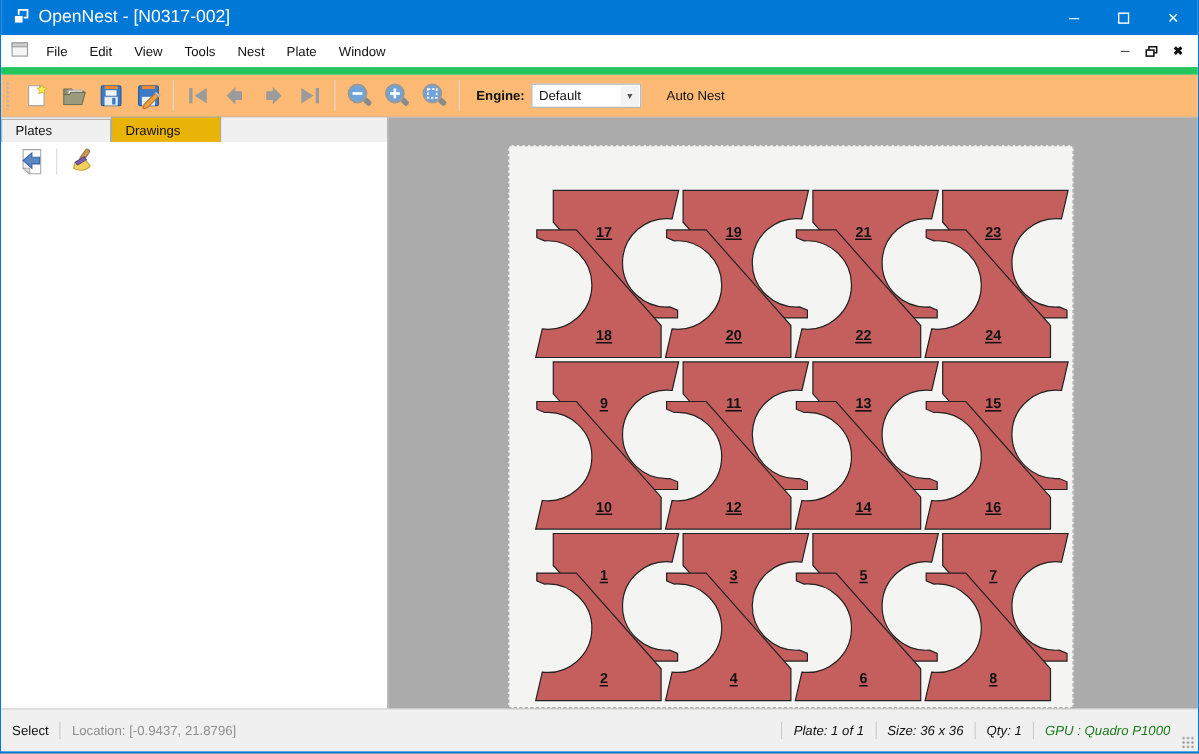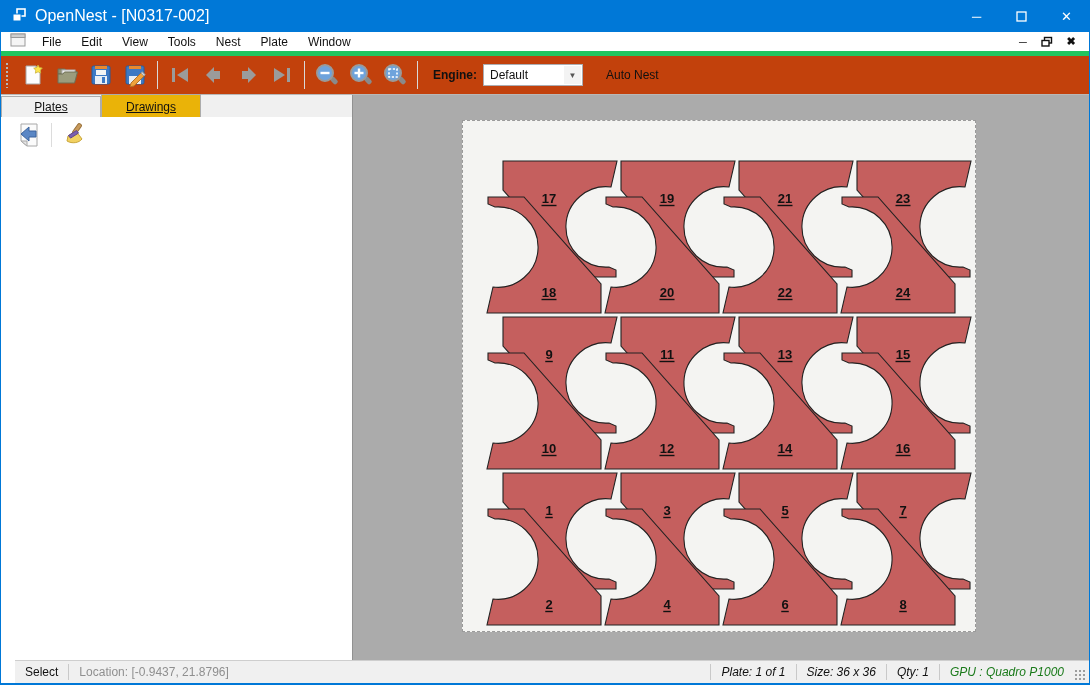--- a/index.html
+++ b/index.html
@@ -7,61 +7,61 @@
   .window{width:1090px;height:685px;font-family:"Liberation Sans",sans-serif;font-size:12px;
     display:flex;flex-direction:column;background:#fff;border-left:1px solid #0078D7;
     border-right:1px solid #0078D7;border-bottom:2px solid #0078D7;position:relative;overflow:hidden;}
   
   .titlebar{height:32px;background:#0078D7;color:#fff;display:flex;align-items:center;flex:none;}
   .titlebar .app-icon{margin:0 8px 0 10px;}
   .titlebar .title{flex:1;font-size:16px;}
   .win-btns{display:flex;height:32px;}
   .win-btn{width:45px;height:32px;display:flex;align-items:center;justify-content:center;color:#fff;font-size:13px;}
   
-  .menubar{height:24px;background:#fff;display:flex;align-items:center;flex:none;border-bottom:5px solid #22c55e;}
+  .menubar{height:36px;background:#fff;display:flex;align-items:center;flex:none;border-bottom:7px solid #22c55e;}
   .mdi-doc-icon{margin:0 6px 0 9px;}
   .menu-item{padding:3px 10px;color:#111;}
   .mdi-ctrls{margin-left:auto;display:flex;align-items:center;gap:8px;padding-right:10px;color:#111;}
   .mdi-ctrl{width:16px;height:16px;display:flex;align-items:center;justify-content:center;font-weight:bold;font-size:11px;}
   
-  .toolbar{height:39px;background:#c2410c;border-bottom:1px solid #b8b8b8;display:flex;align-items:center;flex:none;padding-left:4px;}
+  .toolbar{height:39px;background:#fdba74;border-bottom:1px solid #b8b8b8;display:flex;align-items:center;flex:none;padding-left:4px;}
   .grip{width:5px;height:26px;margin-right:6px;
     background-image:radial-gradient(circle,#b5b5b5 1px,transparent 1.2px);background-size:4px 4px;}
   .tbtn{width:34px;height:32px;display:flex;align-items:center;justify-content:center;border-radius:2px;}
   .tsep{width:1px;height:28px;background:#d9d9d9;margin:0 5px;}
   .engine-label{font-weight:bold;margin:0 6px 0 10px;color:#111;}
   .combo{width:100px;height:22px;border:1px solid #abadb3;background:#fff;display:flex;align-items:center;padding-left:6px;position:relative;color:#111;}
   .combo .arrow{position:absolute;right:1px;top:1px;width:17px;height:18px;background:#f3f3f3;display:flex;align-items:center;justify-content:center;font-size:8px;color:#555;}
   .autonest{margin-left:15px;padding:4px 8px;color:#111;}
   
   .main{flex:1;display:flex;min-height:0;}
   .left-panel{width:352px;background:#fff;border-right:1px solid #919191;display:flex;flex-direction:column;flex:none;}
   .tabstrip{height:23px;background:#f0f0f0;display:flex;align-items:flex-end;flex:none;border-bottom:1px solid #fff;}
-  .tab{width:100px;text-align:center;padding:3px 0;border:1px solid #acacac;border-bottom:none;background:#f0f0f0;color:#111;height:21px;text-decoration:underline;}
+  .tab{width:100px;padding:3px 12px;border:1px solid #acacac;border-bottom:none;background:#f0f0f0;color:#111;height:21px;}
   .tab.active{background:#eab308;height:23px;padding-top:5px;position:relative;z-index:2;}
   .panel-toolbar{height:34px;display:flex;align-items:center;padding-left:12px;flex:none;background:#fff;}
   .pbtn{width:32px;height:28px;display:flex;align-items:center;justify-content:center;border-radius:2px;}
   .psep{width:1px;height:24px;background:#dcdcdc;margin:0 6px;}
   .item{background:#fdfce4;border-top:1px solid #f0eecd;border-bottom:1px solid #e9e7c6;
     display:flex;padding:8px 10px 10px 12px;flex:none;}
   .thumb{width:88px;height:78px;flex:none;margin-right:12px;}
   .item-text{padding-top:2px;}
   .item-title{font-weight:bold;font-size:13px;color:#111;margin-bottom:7px;}
   .item-line{color:#9a9a9a;font-size:12px;margin-bottom:5px;}
   .panel-rest{flex:1;background:#fff;}
   
   .canvas{flex:1;background:#ababab;position:relative;overflow:hidden;}
   .plate{position:absolute;left:109px;top:25px;width:514px;height:512px;background:#f4f4f2;
     border:1px dashed #9a9a9a;}
   .plate svg{position:absolute;left:0;top:0;}
   .part{fill:#c55f5e;stroke:#222;stroke-width:1.1;}
   .part-num{font-family:"Liberation Sans",sans-serif;font-size:13px;font-weight:bold;fill:#111;}
   .part-underline{stroke:#111;stroke-width:1.4;}
   
-  .statusbar{height:23px;background:#f0f0f0;border-top:1px solid #cecece;display:flex;align-items:center;flex:none;font-size:12px;color:#111;margin-left:14px;}
+  .statusbar{height:39px;background:#f0f0f0;border-top:1px solid #cecece;display:flex;align-items:center;flex:none;font-size:12px;color:#111;}
   .sb-seg{padding:0 10px;white-space:nowrap;}
   .sb-div{width:1px;height:16px;background:#c9c9c9;}
   .sb-loc{color:#8f8f8f;}
   .sb-right{margin-left:auto;display:flex;align-items:center;height:100%;font-style:italic;}
   .sb-gpu{color:#1a7a1a;}
   .sb-grip{width:12px;height:12px;margin:0 3px 2px 0;align-self:flex-end;
     background-image:radial-gradient(circle,#9d9d9d 1px,transparent 1.2px);background-size:4px 4px;}
 </style>
 </head>
 <body>

